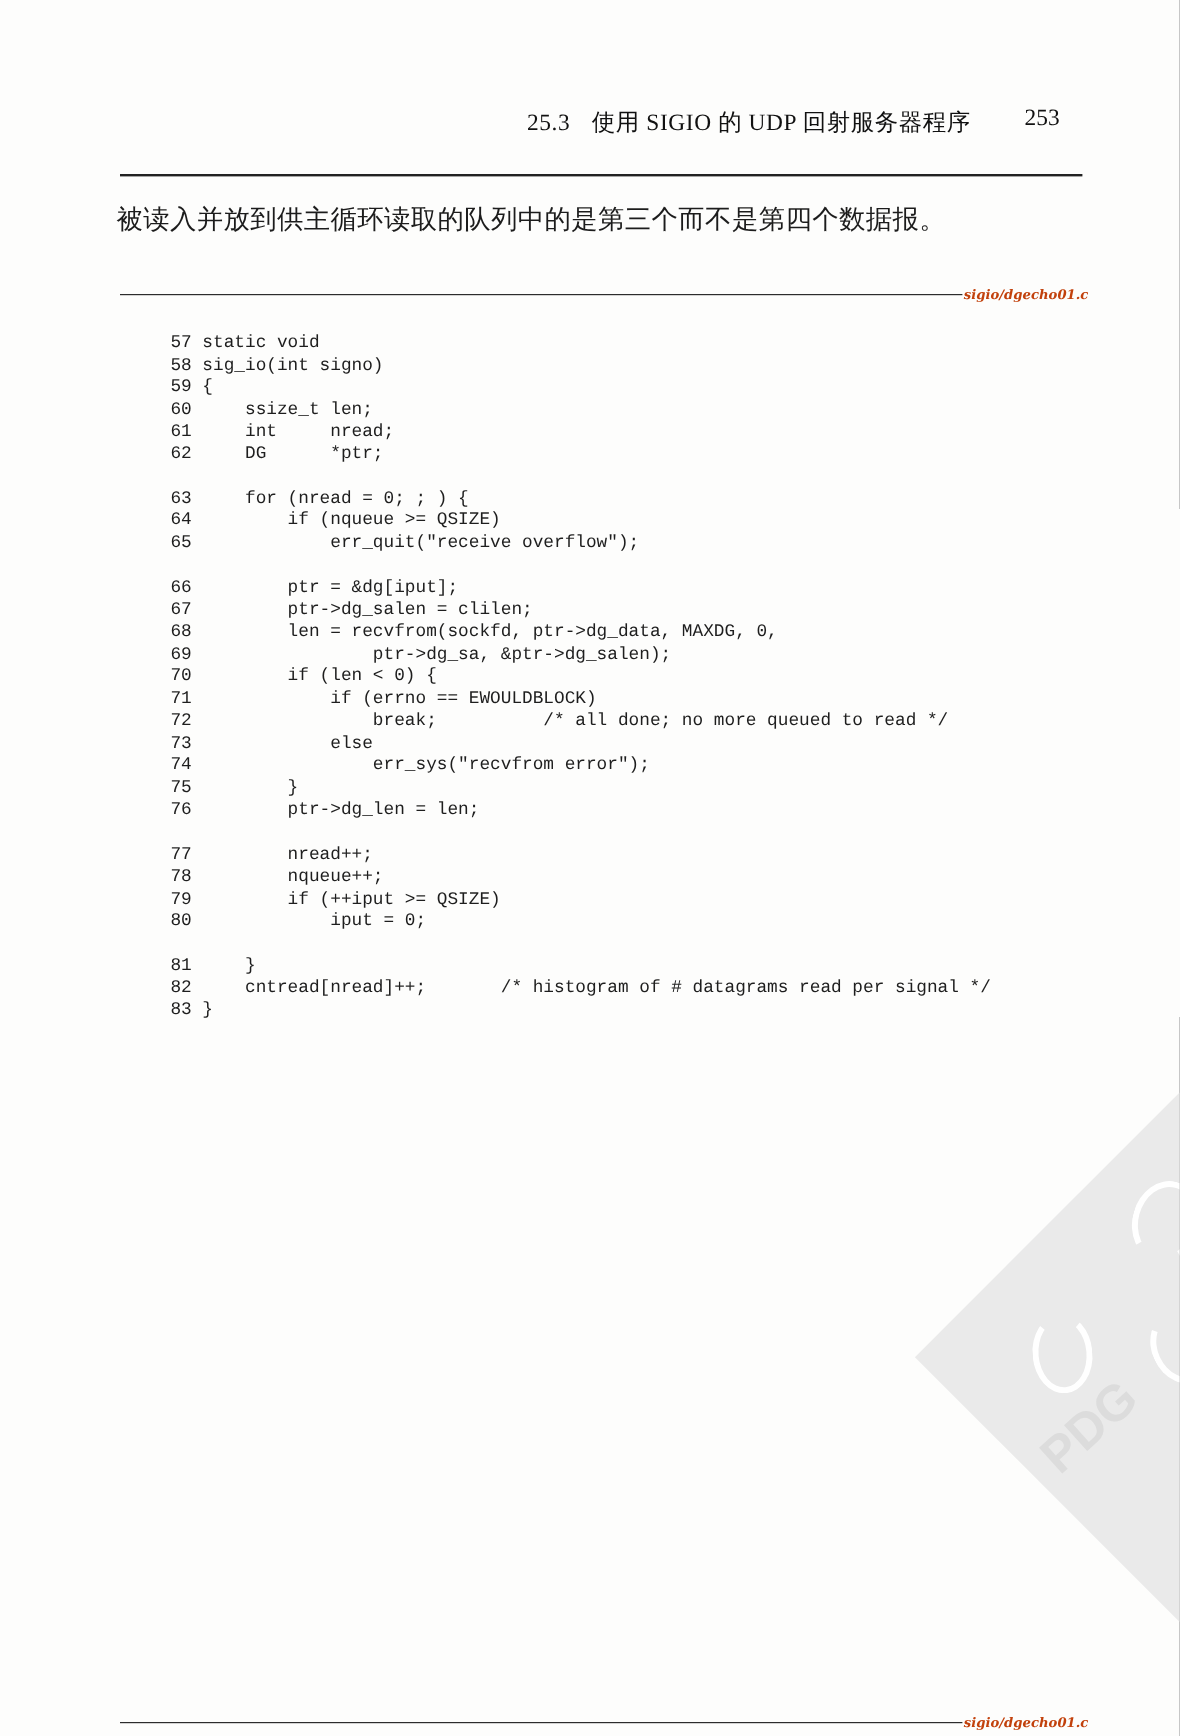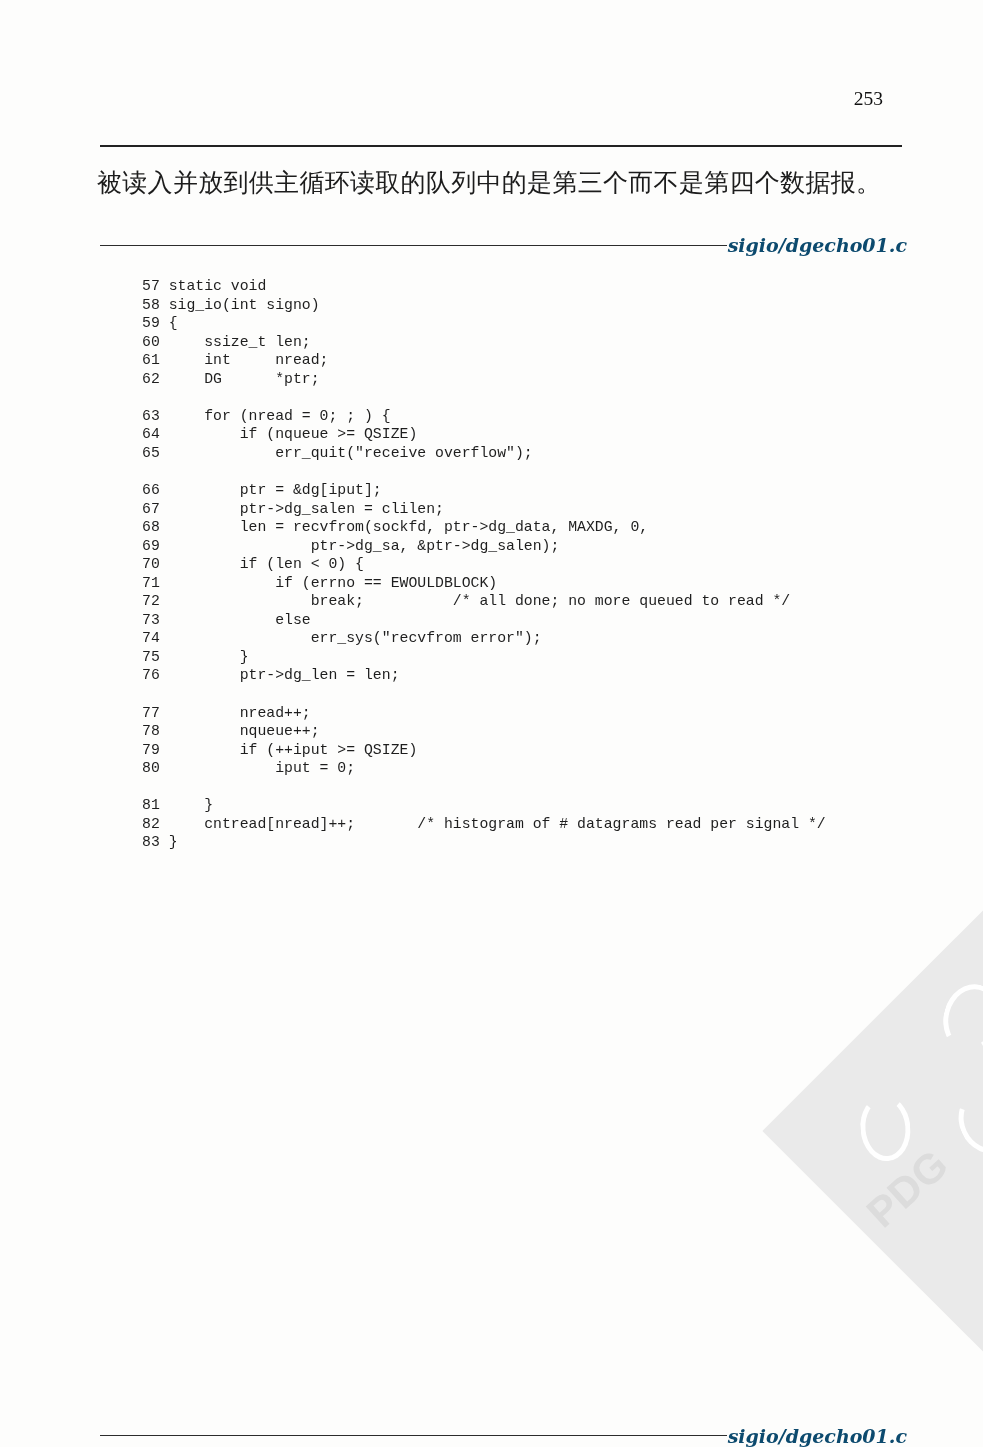--- a/index.html
+++ b/index.html
@@ -14,32 +14,32 @@
     font-size:19.5px; color:#111;
   }
   .header-title { position:absolute; right:96px; white-space:nowrap; letter-spacing:0.5px; }
   .header-title .secnum { margin-right:18px; }
   .page-number { position:absolute; right:22px; }
   .header-rule { position:absolute; top:117px; left:100px; width:802px; height:0; border-top:2.6px solid #222; }
 
   
   .intro {
     position:absolute; top:139px; left:97px; width:812px; margin:0;
-    font-size:25px; line-height:28px; letter-spacing:0.3px;
+    font-size:22px; line-height:28px; letter-spacing:0.3px;
   }
 
   
   .src-rule {
     position:absolute; left:100px; width:807px; height:22px;
     display:flex; align-items:center;
   }
   .src-rule .rule-line { flex:1; border-top:1.6px solid #2c2c2c; }
   .src-label {
     font-family:"DejaVu Serif","Liberation Serif",serif;
-    font-style:italic; font-weight:bold; font-size:19px; color:#0c4a6e;
+    font-style:italic; font-weight:bold; font-size:11px; color:#c2410c;
     white-space:nowrap; padding-left:1px;
   }
   .src-rule.top { top:176px; }
   .src-rule.bottom { top:770px; }
 
   
   .code {
     position:absolute; top:197px; left:142px; margin:0;
     font-family:"Liberation Mono","DejaVu Sans Mono",monospace;
     font-size:14.8px; line-height:18.55px; color:#1e1e1e;
@@ -71,20 +71,23 @@
 
   <div class="watermark-diamond">
     <span class="wm-ring r1"></span>
     <span class="wm-ring r2"></span>
     <span class="wm-ring r3"></span>
 
   </div>
   <div class="watermark-pdg">PDG</div>
 
   <div class="running-header layer">
+    <span class="header-title">
+      <span class="secnum">25.3</span><span>使用 SIGIO 的 UDP 回射服务器程序</span>
+    </span>
     <span class="page-number">253</span>
   </div>
   <div class="header-rule layer"></div>
 
   <p class="intro layer">被读入并放到供主循环读取的队列中的是第三个而不是第四个数据报。</p>
 
   <div class="src-rule top layer">
     <span class="rule-line"></span>
     <span class="src-label">sigio/dgecho01.c</span>
   </div>

